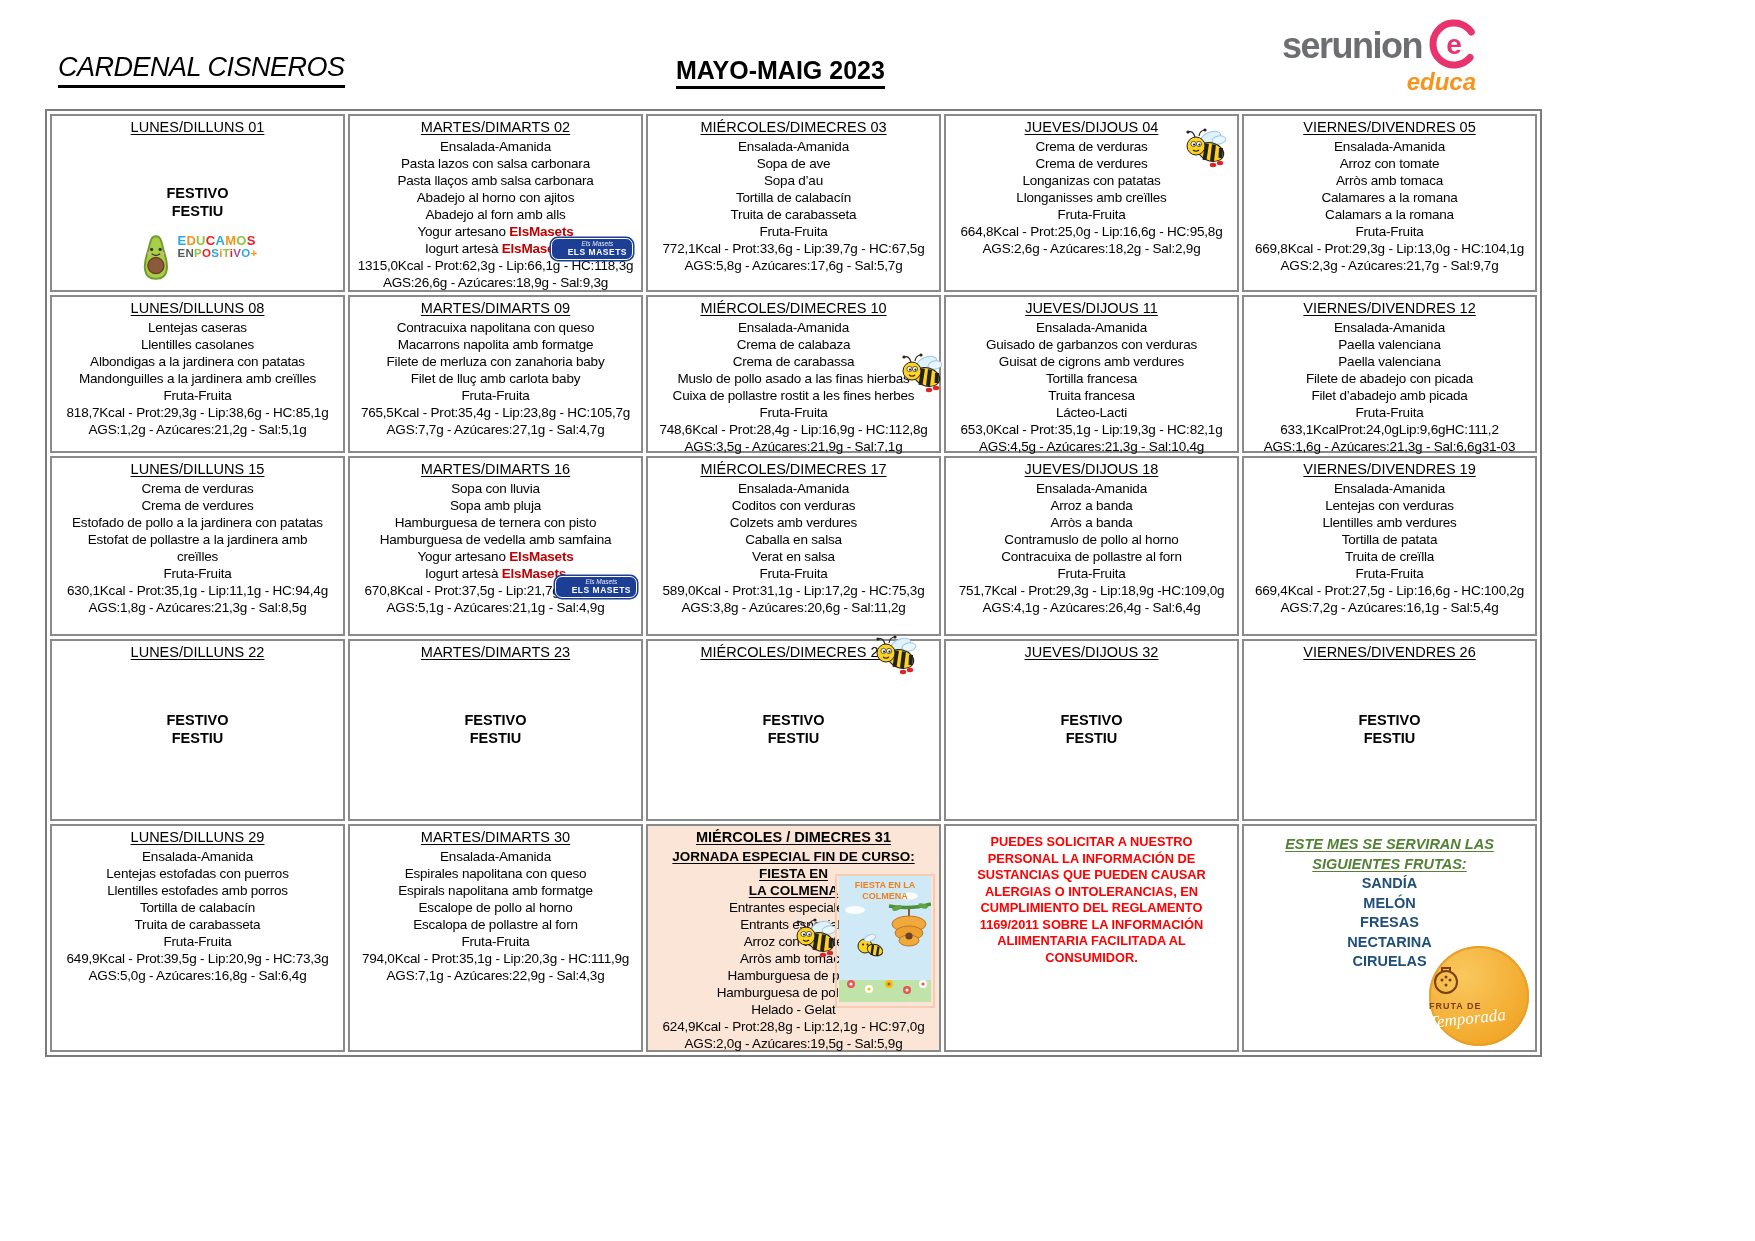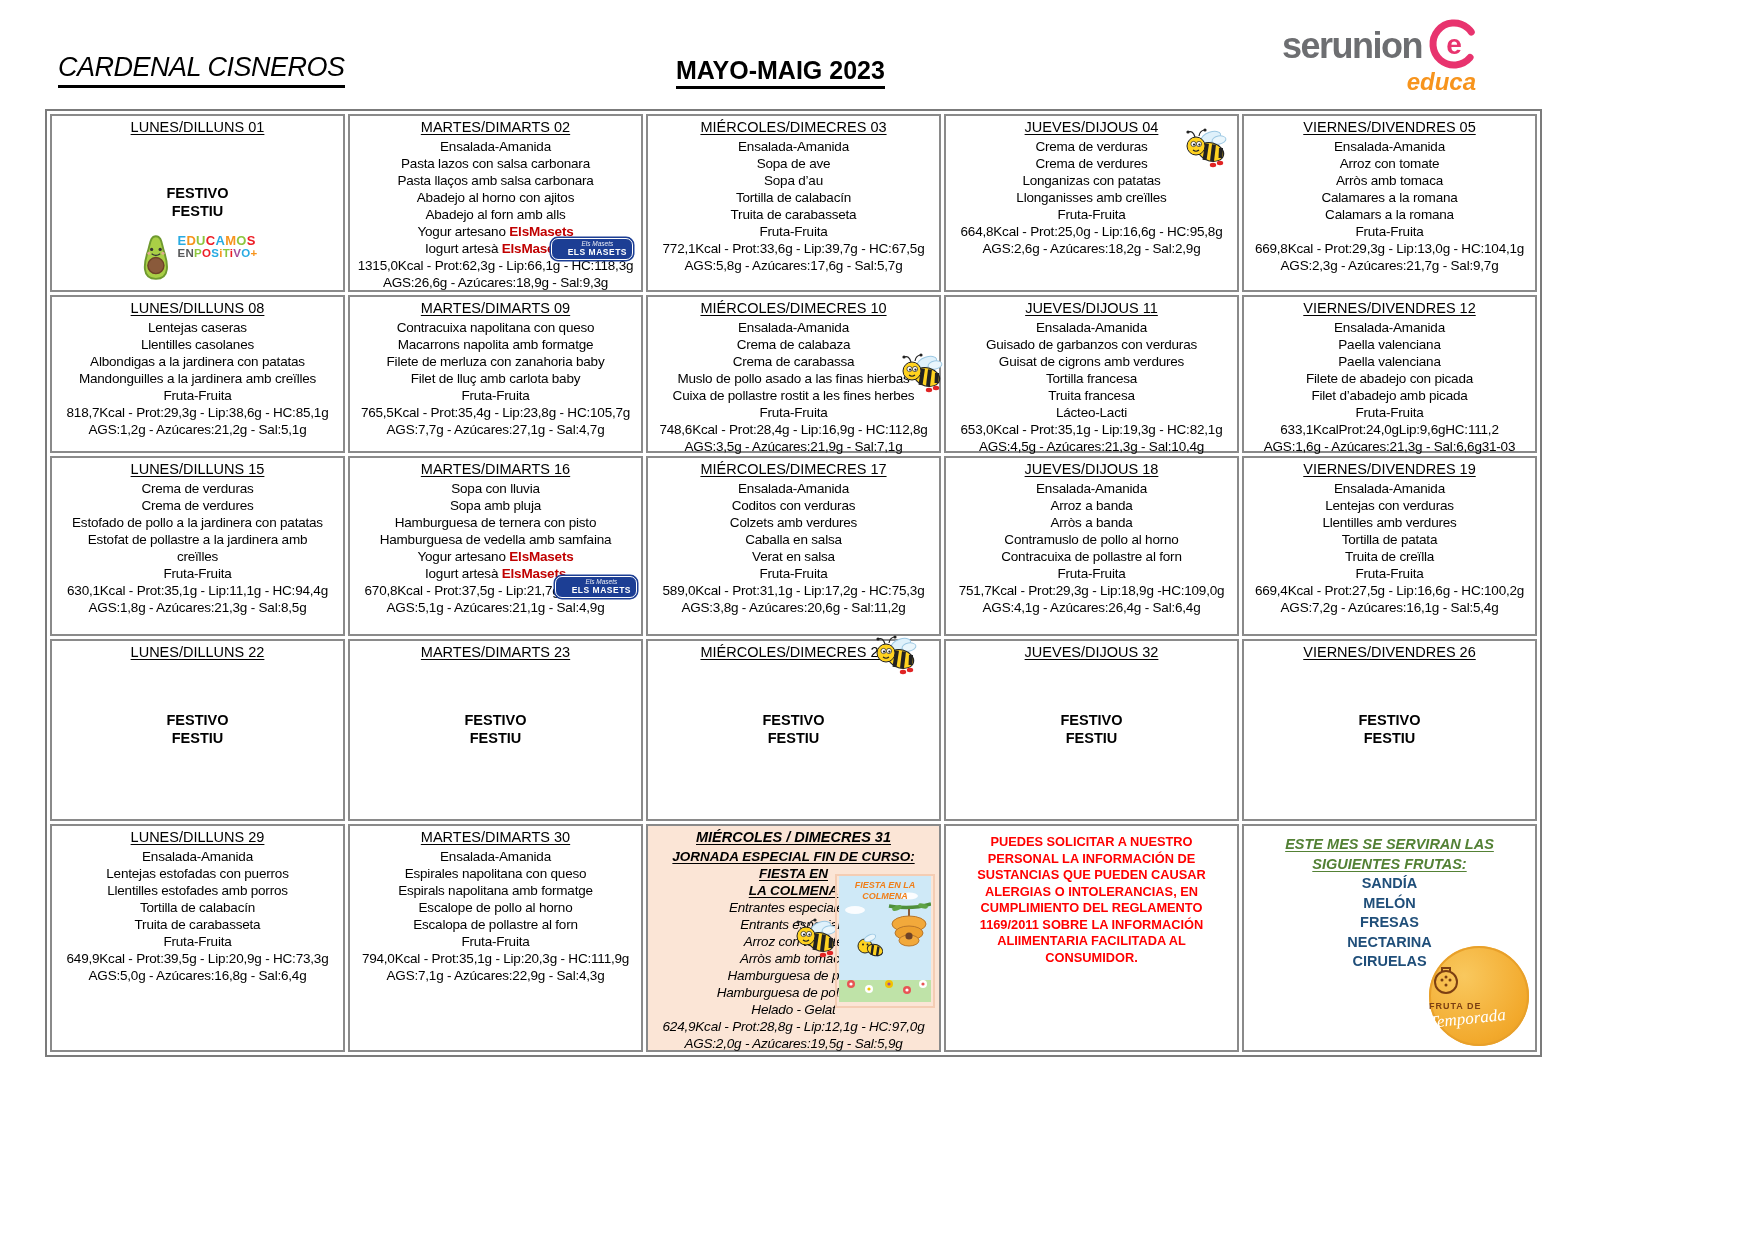--- a/index.html
+++ b/index.html
@@ -15,21 +15,21 @@
   .brand-name{font-size:36px;font-weight:bold;color:var(--serunion-gray);letter-spacing:-1.5px;line-height:36px;}
   .brand-sub{text-align:right;padding-right:46px;margin-top:-6px;font-size:24px;font-weight:bold;font-style:italic;
     color:var(--educa-orange);letter-spacing:0px;}
 
   
   .grid{position:absolute;left:45px;top:109px;width:1497px;box-sizing:border-box;
     border:2px solid #7b7b7b;padding:3px;background:#fff;
     display:grid;grid-template-columns:repeat(5,1fr);grid-template-rows:178px 158px 180px 182px 228px;gap:3px;}
   .cell{border:2px solid #8a8a8a;box-sizing:border-box;position:relative;background:#fff;
     text-align:center;padding:2px 3px;overflow:visible;}
-  .cell.special{background:var(--special-bg);font-style:italic;}
+  .cell.special{background:var(--special-bg);}
   .day-header{font-size:14.5px;line-height:19px;text-decoration:underline;text-underline-offset:2px;margin-bottom:1px;}
   .cell.special .day-header{font-weight:bold;}
   .line{font-size:13.5px;line-height:17px;letter-spacing:-0.2px;}
   .brand-red{color:var(--brand-red);font-weight:bold;}
   .festivo{position:absolute;left:0;right:0;top:50%;transform:translateY(-52%);
     font-size:14.5px;font-weight:bold;line-height:18px;}
   .special-title{font-size:13.5px;font-weight:bold;line-height:17px;text-decoration:underline;text-underline-offset:2px;}
   .special .lines{width:100%;}
   .special .lines .line{width:74%;margin:0 auto;}
   .special .lines .line:nth-last-child(-n+2){width:100%;}

